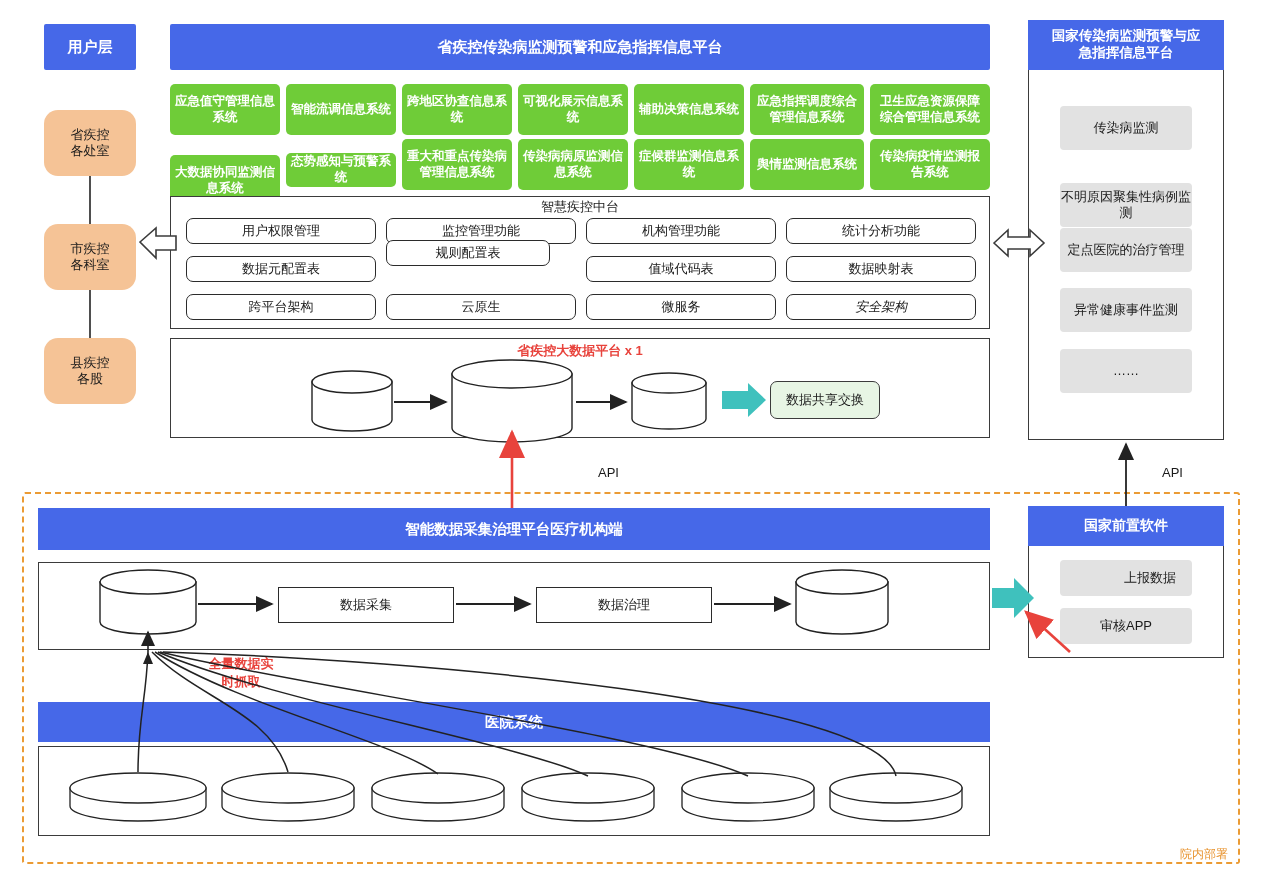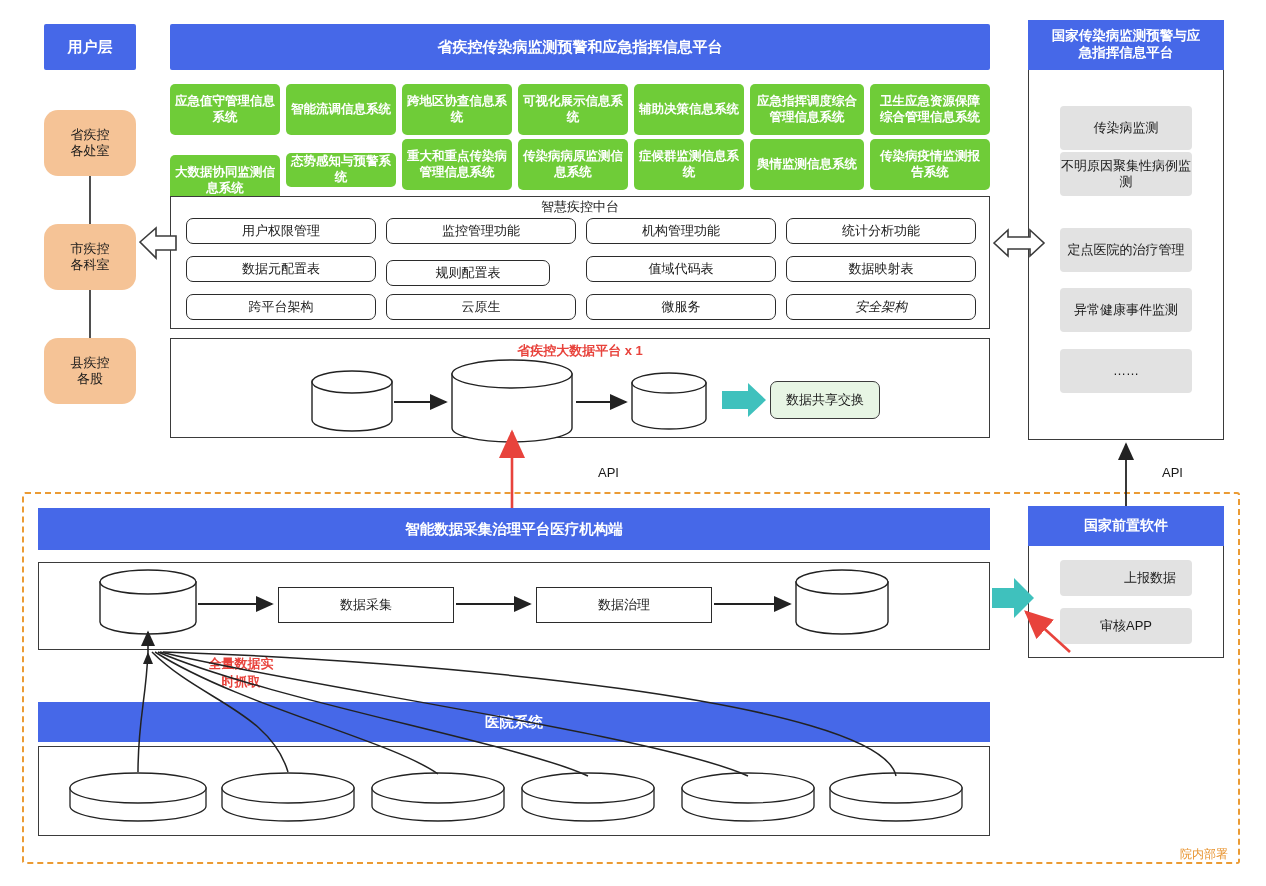--- a/index.html
+++ b/index.html
@@ -120,21 +120,21 @@
   <div class="abs cbox rbox" style="left:586px;top:218px;width:190px;height:26px;">
       <span>机构管理功能</span>
     </div>
   <div class="abs cbox rbox" style="left:786px;top:218px;width:190px;height:26px;">
       <span>统计分析功能</span>
     </div>
 
   <div class="abs cbox rbox" style="left:186px;top:256px;width:190px;height:26px;">
       <span>数据元配置表</span>
     </div>
-  <div class="abs cbox rbox" style="left:386px;top:260px;width:164px;height:26px;">
+  <div class="abs cbox rbox" style="left:386px;top:240px;width:164px;height:26px;">
       <span>规则配置表</span>
     </div>
   <div class="abs cbox rbox" style="left:586px;top:256px;width:190px;height:26px;">
       <span>值域代码表</span>
     </div>
   <div class="abs cbox rbox" style="left:786px;top:256px;width:190px;height:26px;">
       <span>数据映射表</span>
     </div>
 
   <div class="abs cbox rbox" style="left:186px;top:294px;width:190px;height:26px;">
@@ -171,21 +171,21 @@
 
   <div class="abs outline" style="left:1028px;top:20px;width:196px;height:420px;border-width:1.5px;"></div>
   <div class="abs cbox bluehdr" style="left:1028px;top:20px;width:196px;height:50px;font-size:13.5px;flex-direction:column;">
     <span>国家传染病监测预警与应</span>
     <span>急指挥信息平台</span>
   </div>
 
   <div class="abs cbox graytile" style="left:1060px;top:106px;width:132px;height:44px;">
       <span>传染病监测</span>
     </div>
-  <div class="abs cbox graytile" style="left:1060px;top:152px;width:132px;height:44px;">
+  <div class="abs cbox graytile" style="left:1060px;top:183px;width:132px;height:44px;">
       <span>不明原因聚集性病例监测</span>
     </div>
   <div class="abs cbox graytile" style="left:1060px;top:228px;width:132px;height:44px;">
       <span>定点医院的治疗管理</span>
     </div>
   <div class="abs cbox graytile" style="left:1060px;top:288px;width:132px;height:44px;">
       <span>异常健康事件监测</span>
     </div>
   <div class="abs cbox graytile" style="left:1060px;top:349px;width:132px;height:44px;">
       <span>……</span>

